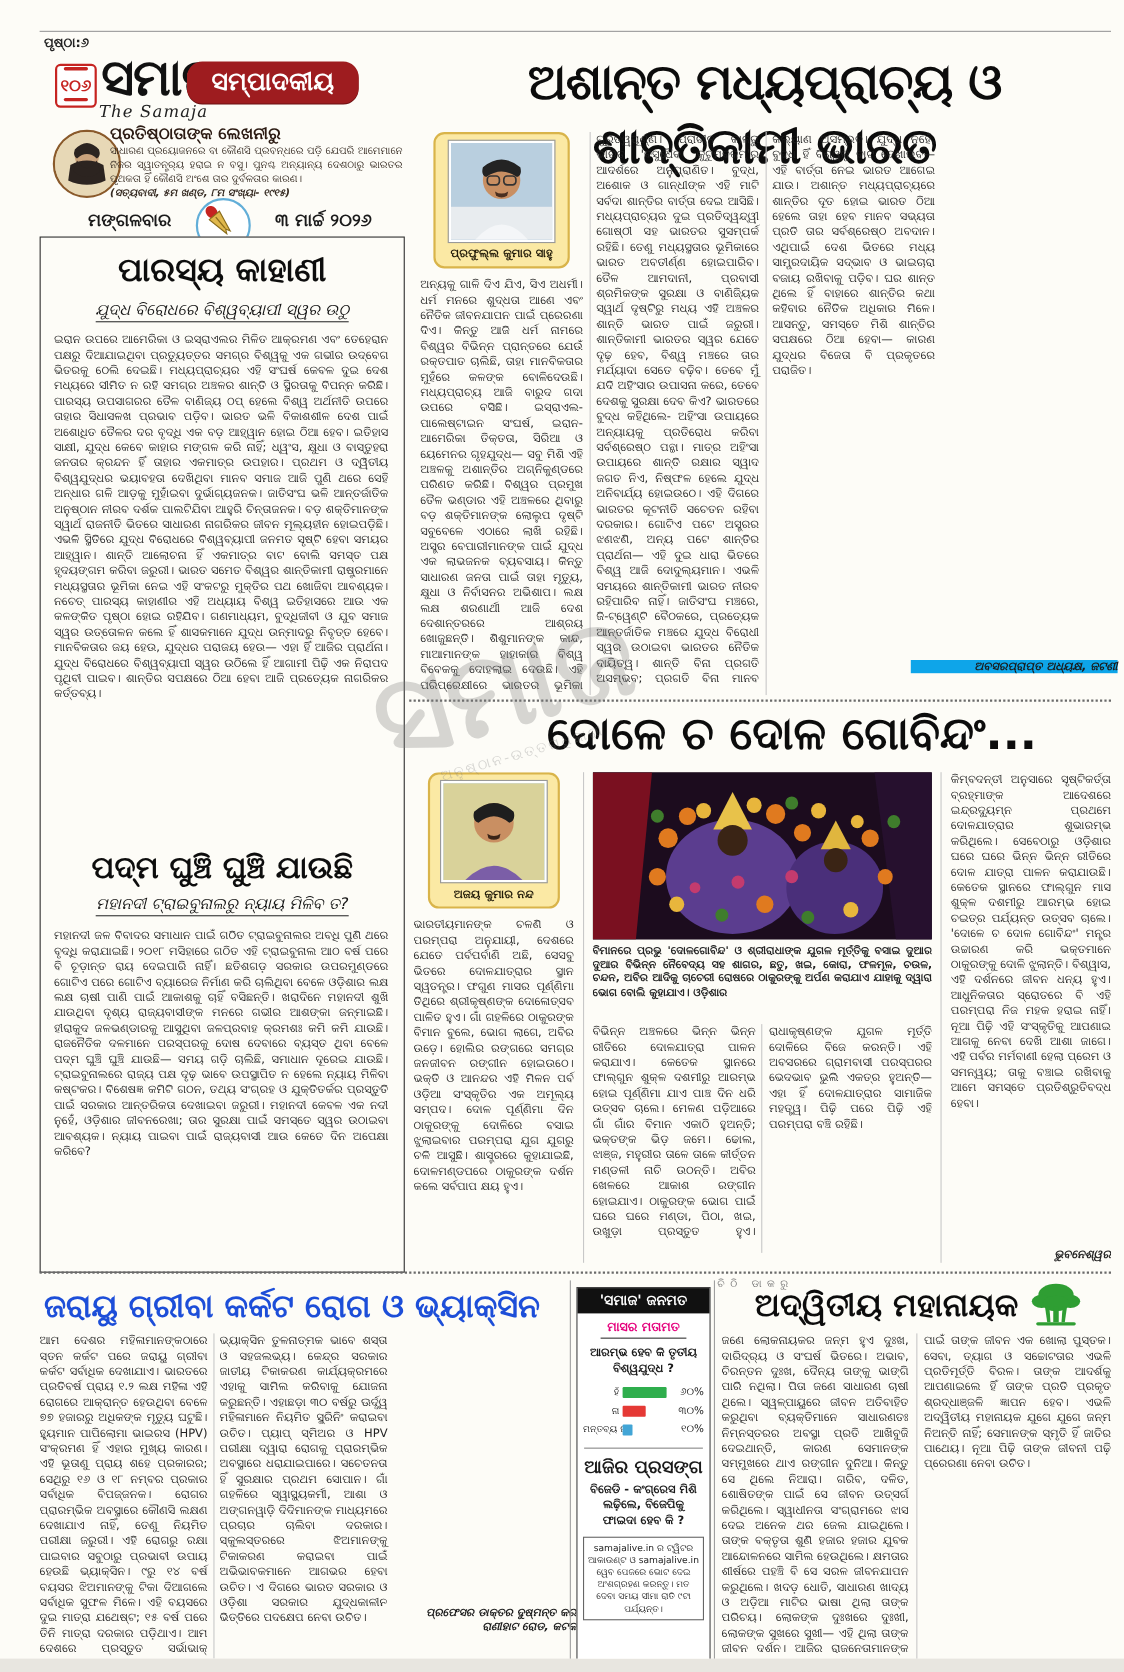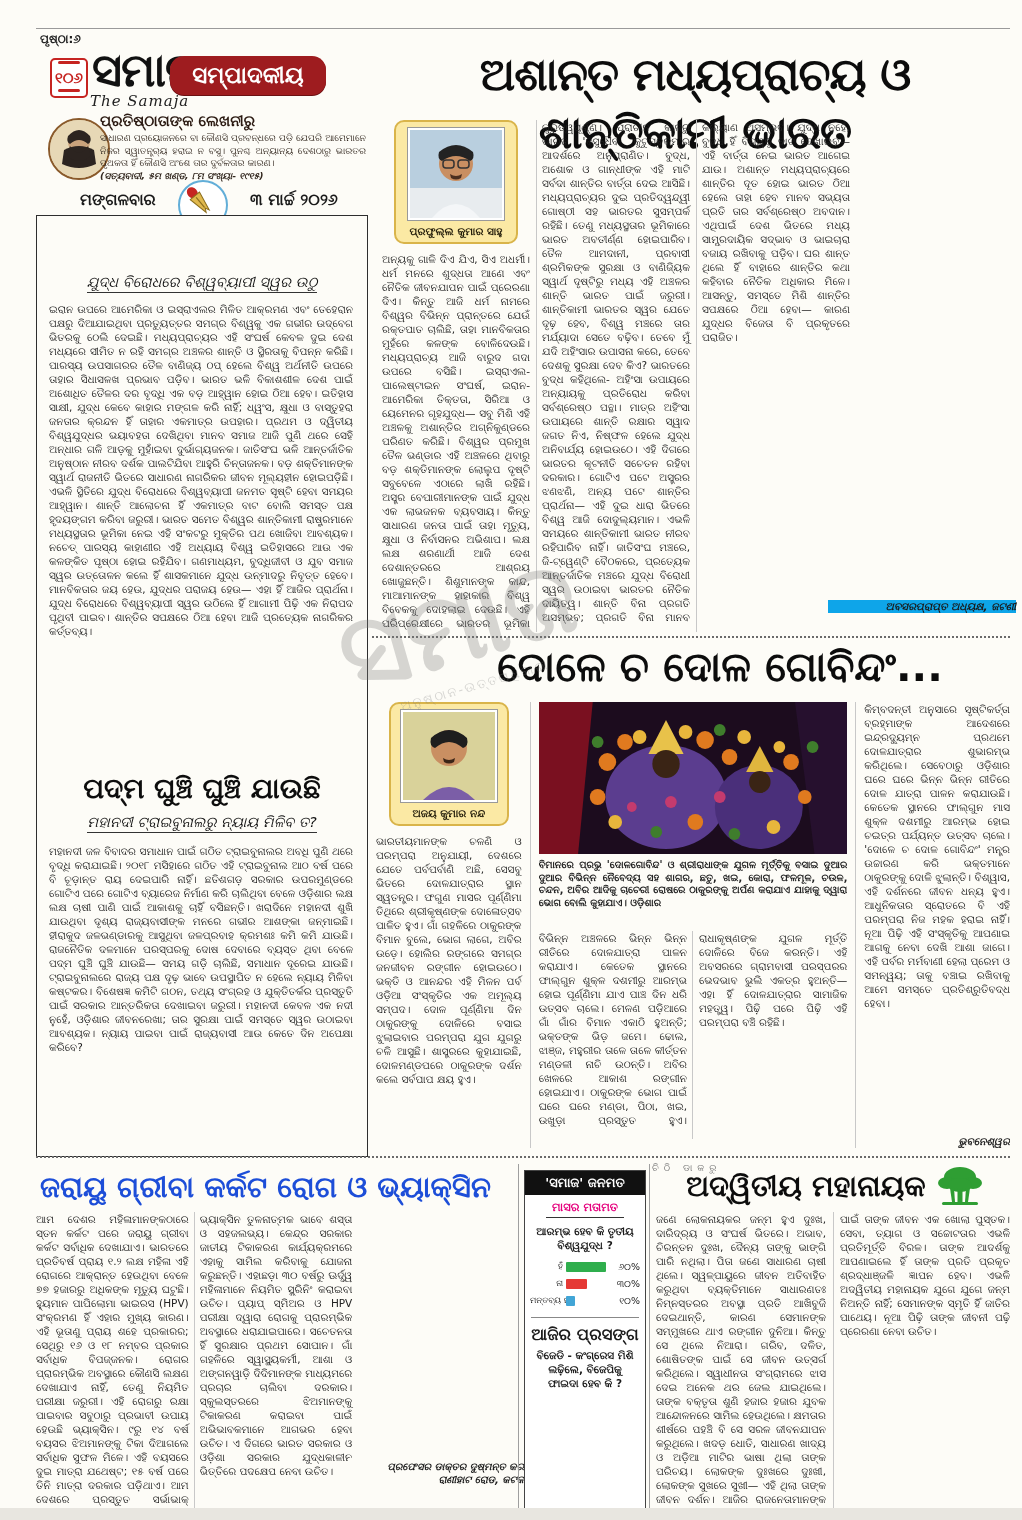--- a/index.html
+++ b/index.html
@@ -137,20 +137,21 @@
       <g transform="rotate(-40 20 20)">
         <ellipse cx="20" cy="8" rx="5" ry="6" fill="#c62421"></ellipse>
         <path d="M14 12 L26 12 L22 32 L20 28 L18 32 Z" fill="#e0b84c" stroke="#8a6d1d" stroke-width="1"></path>
         <line x1="20" y1="14" x2="20" y2="27" stroke="#8a6d1d" stroke-width="1.2"></line>
       </g>
     </svg>
   </div>
   <div class="abs dateval">୩ ମାର୍ଚ୍ଚ ୨୦୨୬</div>
 
   <div class="abs edbox">
+    <div class="ed-title ed1-title">ପାରସ୍ୟ କାହାଣୀ</div>
     <div class="ed-sub ed1-sub"><span>ଯୁଦ୍ଧ ବିରୋଧରେ ବିଶ୍ୱବ୍ୟାପୀ ସ୍ୱର ଉଠୁ</span></div>
     <div class="ed-body ed1-body jtext">ଇରାନ ଉପରେ ଆମେରିକା ଓ ଇସ୍ରାଏଲର ମିଳିତ ଆକ୍ରମଣ ଏବଂ ତେହେରାନ ପକ୍ଷରୁ ଦିଆଯାଇଥିବା ପ୍ରତ୍ୟୁତ୍ତର ସମଗ୍ର ବିଶ୍ୱକୁ ଏକ ଗଭୀର ଉଦ୍‌ବେଗ ଭିତରକୁ ଠେଲି ଦେଇଛି। ମଧ୍ୟପ୍ରାଚ୍ୟର ଏହି ସଂଘର୍ଷ କେବଳ ଦୁଇ ଦେଶ ମଧ୍ୟରେ ସୀମିତ ନ ରହି ସମଗ୍ର ଅଞ୍ଚଳର ଶାନ୍ତି ଓ ସ୍ଥିରତାକୁ ବିପନ୍ନ କରିଛି। ପାରସ୍ୟ ଉପସାଗରର ତୈଳ ବାଣିଜ୍ୟ ଠପ୍‌ ହେଲେ ବିଶ୍ୱ ଅର୍ଥନୀତି ଉପରେ ତାହାର ସିଧାସଳଖ ପ୍ରଭାବ ପଡ଼ିବ। ଭାରତ ଭଳି ବିକାଶଶୀଳ ଦେଶ ପାଇଁ ଅଶୋଧିତ ତୈଳର ଦର ବୃଦ୍ଧି ଏକ ବଡ଼ ଆହ୍ୱାନ ହୋଇ ଠିଆ ହେବ। ଇତିହାସ ସାକ୍ଷୀ, ଯୁଦ୍ଧ କେବେ କାହାର ମଙ୍ଗଳ କରି ନାହିଁ; ଧ୍ୱଂସ, କ୍ଷୁଧା ଓ ବାସ୍ତୁହରା ଜନତାର କ୍ରନ୍ଦନ ହିଁ ତାହାର ଏକମାତ୍ର ଉପହାର। ପ୍ରଥମ ଓ ଦ୍ୱିତୀୟ ବିଶ୍ୱଯୁଦ୍ଧର ଭୟାବହତା ଦେଖିଥିବା ମାନବ ସମାଜ ଆଜି ପୁଣି ଥରେ ସେହି ଅନ୍ଧାର ଗଳି ଆଡ଼କୁ ମୁହାଁଇବା ଦୁର୍ଭାଗ୍ୟଜନକ। ଜାତିସଂଘ ଭଳି ଆନ୍ତର୍ଜାତିକ ଅନୁଷ୍ଠାନ ନୀରବ ଦର୍ଶକ ପାଲଟିଯିବା ଆହୁରି ଚିନ୍ତାଜନକ। ବଡ଼ ଶକ୍ତିମାନଙ୍କ ସ୍ୱାର୍ଥ ରାଜନୀତି ଭିତରେ ସାଧାରଣ ନାଗରିକର ଜୀବନ ମୂଲ୍ୟହୀନ ହୋଇପଡ଼ିଛି। ଏଭଳି ସ୍ଥିତିରେ ଯୁଦ୍ଧ ବିରୋଧରେ ବିଶ୍ୱବ୍ୟାପୀ ଜନମତ ସୃଷ୍ଟି ହେବା ସମୟର ଆହ୍ୱାନ। ଶାନ୍ତି ଆଲୋଚନା ହିଁ ଏକମାତ୍ର ବାଟ ବୋଲି ସମସ୍ତ ପକ୍ଷ ହୃଦୟଙ୍ଗମ କରିବା ଜରୁରୀ। ଭାରତ ସମେତ ବିଶ୍ୱର ଶାନ୍ତିକାମୀ ରାଷ୍ଟ୍ରମାନେ ମଧ୍ୟସ୍ଥତାର ଭୂମିକା ନେଇ ଏହି ସଂକଟରୁ ମୁକ୍ତିର ପଥ ଖୋଜିବା ଆବଶ୍ୟକ। ନଚେତ୍ ପାରସ୍ୟ କାହାଣୀର ଏହି ଅଧ୍ୟାୟ ବିଶ୍ୱ ଇତିହାସରେ ଆଉ ଏକ କଳଙ୍କିତ ପୃଷ୍ଠା ହୋଇ ରହିଯିବ। ଗଣମାଧ୍ୟମ, ବୁଦ୍ଧିଜୀବୀ ଓ ଯୁବ ସମାଜ ସ୍ୱର ଉତ୍ତୋଳନ କଲେ ହିଁ ଶାସକମାନେ ଯୁଦ୍ଧ ଉନ୍ମାଦରୁ ନିବୃତ୍ତ ହେବେ। ମାନବିକତାର ଜୟ ହେଉ, ଯୁଦ୍ଧର ପରାଜୟ ହେଉ— ଏହା ହିଁ ଆଜିର ପ୍ରାର୍ଥନା। ଯୁଦ୍ଧ ବିରୋଧରେ ବିଶ୍ୱବ୍ୟାପୀ ସ୍ୱର ଉଠିଲେ ହିଁ ଆଗାମୀ ପିଢ଼ି ଏକ ନିରାପଦ ପୃଥିବୀ ପାଇବ। ଶାନ୍ତିର ସପକ୍ଷରେ ଠିଆ ହେବା ଆଜି ପ୍ରତ୍ୟେକ ନାଗରିକର କର୍ତ୍ତବ୍ୟ।</div>
 
     <div class="ed-title ed2-title">ପଦ୍ମ ଘୁଞ୍ଚି ଘୁଞ୍ଚି ଯାଉଛି</div>
     <div class="ed-sub ed2-sub"><span>ମହାନଦୀ ଟ୍ରାଇବୁନାଲରୁ ନ୍ୟାୟ ମିଳିବ ତ?</span></div>
     <div class="ed-body ed2-body jtext">ମହାନଦୀ ଜଳ ବିବାଦର ସମାଧାନ ପାଇଁ ଗଠିତ ଟ୍ରାଇବୁନାଲର ଅବଧି ପୁଣି ଥରେ ବୃଦ୍ଧି କରାଯାଇଛି। ୨୦୧୮ ମସିହାରେ ଗଠିତ ଏହି ଟ୍ରାଇବୁନାଲ ଆଠ ବର୍ଷ ପରେ ବି ଚୂଡ଼ାନ୍ତ ରାୟ ଦେଇପାରି ନାହିଁ। ଛତିଶଗଡ଼ ସରକାର ଉପରମୁଣ୍ଡରେ ଗୋଟିଏ ପରେ ଗୋଟିଏ ବ୍ୟାରେଜ ନିର୍ମାଣ କରି ଚାଲିଥିବା ବେଳେ ଓଡ଼ିଶାର ଲକ୍ଷ ଲକ୍ଷ ଚାଷୀ ପାଣି ପାଇଁ ଆକାଶକୁ ଚାହିଁ ବସିଛନ୍ତି। ଖରାଦିନେ ମହାନଦୀ ଶୁଖି ଯାଉଥିବା ଦୃଶ୍ୟ ରାଜ୍ୟବାସୀଙ୍କ ମନରେ ଗଭୀର ଆଶଙ୍କା ଜନ୍ମାଇଛି। ହୀରାକୁଦ ଜଳଭଣ୍ଡାରକୁ ଆସୁଥିବା ଜଳପ୍ରବାହ କ୍ରମଶଃ କମି କମି ଯାଉଛି। ରାଜନୈତିକ ଦଳମାନେ ପରସ୍ପରକୁ ଦୋଷ ଦେବାରେ ବ୍ୟସ୍ତ ଥିବା ବେଳେ ପଦ୍ମ ଘୁଞ୍ଚି ଘୁଞ୍ଚି ଯାଉଛି— ସମୟ ଗଡ଼ି ଚାଲିଛି, ସମାଧାନ ଦୂରେଇ ଯାଉଛି। ଟ୍ରାଇବୁନାଲରେ ରାଜ୍ୟ ପକ୍ଷ ଦୃଢ଼ ଭାବେ ଉପସ୍ଥାପିତ ନ ହେଲେ ନ୍ୟାୟ ମିଳିବା କଷ୍ଟକର। ବିଶେଷଜ୍ଞ କମିଟି ଗଠନ, ତଥ୍ୟ ସଂଗ୍ରହ ଓ ଯୁକ୍ତିତର୍କର ପ୍ରସ୍ତୁତି ପାଇଁ ସରକାର ଆନ୍ତରିକତା ଦେଖାଇବା ଜରୁରୀ। ମହାନଦୀ କେବଳ ଏକ ନଦୀ ନୁହେଁ, ଓଡ଼ିଶାର ଜୀବନରେଖା; ତାର ସୁରକ୍ଷା ପାଇଁ ସମସ୍ତେ ସ୍ୱର ଉଠାଇବା ଆବଶ୍ୟକ। ନ୍ୟାୟ ପାଇବା ପାଇଁ ରାଜ୍ୟବାସୀ ଆଉ କେତେ ଦିନ ଅପେକ୍ଷା କରିବେ?</div>
   </div>
 
   <div class="abs lead-headline">ଅଶାନ୍ତ ମଧ୍ୟପ୍ରାଚ୍ୟ ଓ ଶାନ୍ତିକାମୀ ଭାରତ</div>
   <div class="abs lead-body jtext">
@@ -272,20 +273,21 @@
       </div>
       <div class="poll-row">
         <span class="lb">ମନ୍ତବ୍ୟ ନାହିଁ</span>
         <span class="bar" style="background: rgb(66, 165, 214); width: 9px;"></span>
         <span class="pc">୧୦%</span>
       </div>
     </div>
     <div class="poll-div"></div>
     <div class="poll-topic-t">ଆଜିର ପ୍ରସଙ୍ଗ</div>
     <div class="poll-topic">ବିଜେଡି - କଂଗ୍ରେସ ମିଶି ଲଢ଼ିଲେ, ବିଜେପିକୁ ଫାଇଦା ହେବ କି ?</div>
+    <div class="poll-info">samajalive.in ର ଟ୍ୱିଟର ଆକାଉଣ୍ଟ ଓ samajalive.in ୱେବ ପେଜରେ ଭୋଟ ଦେଇ ଅଂଶଗ୍ରହଣ କରନ୍ତୁ। ମତ ଦେବା ସମୟ ସୀମା ରାତି ୯ଟା ପର୍ଯ୍ୟନ୍ତ।</div>
   </div>
 
   <div class="abs letter-kicker">ଚିଠି ଡାକରୁ</div>
   <div class="abs letter-headrow">
     <span class="letter-headline">ଅଦ୍ୱିତୀୟ ମହାନାୟକ</span>
     <svg width="48" height="44" viewBox="0 0 48 44">
       <g fill="#2f9e33">
         <ellipse cx="24" cy="13" rx="16" ry="10"></ellipse>
         <ellipse cx="11" cy="19" rx="9" ry="6"></ellipse>
         <ellipse cx="37" cy="19" rx="9" ry="6"></ellipse>

